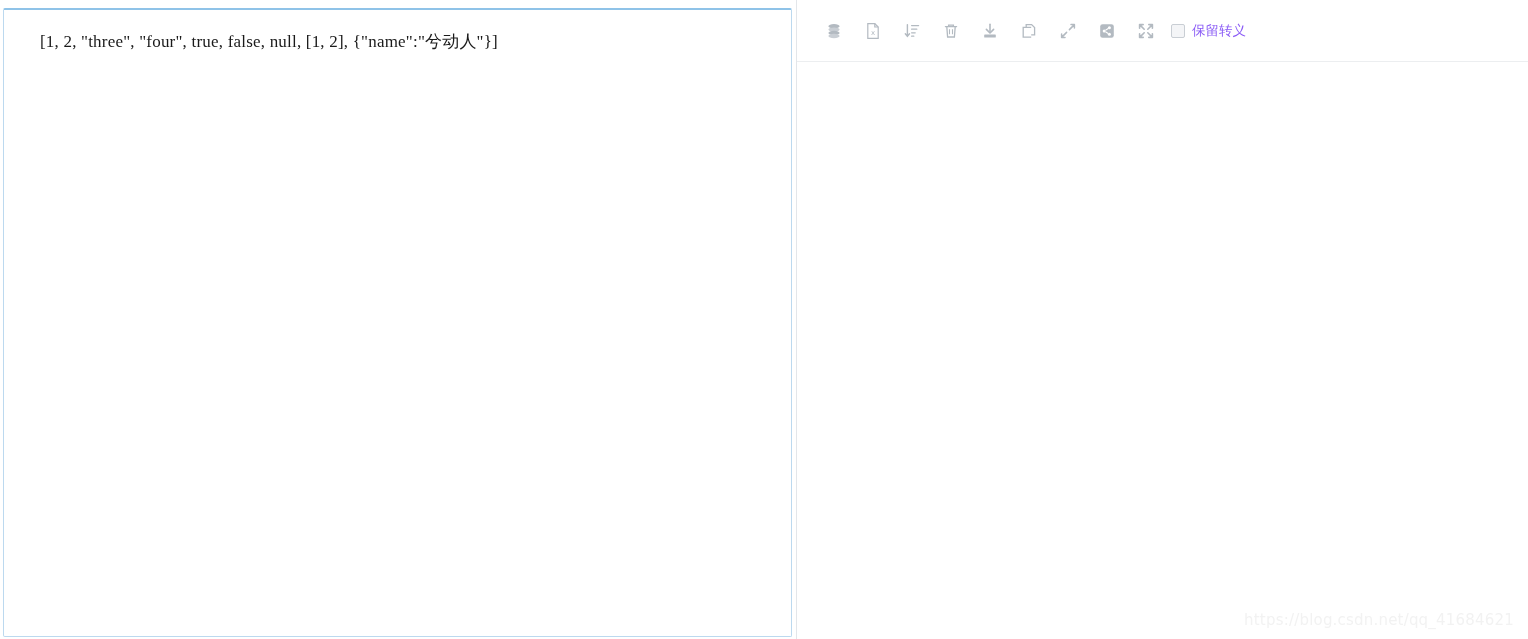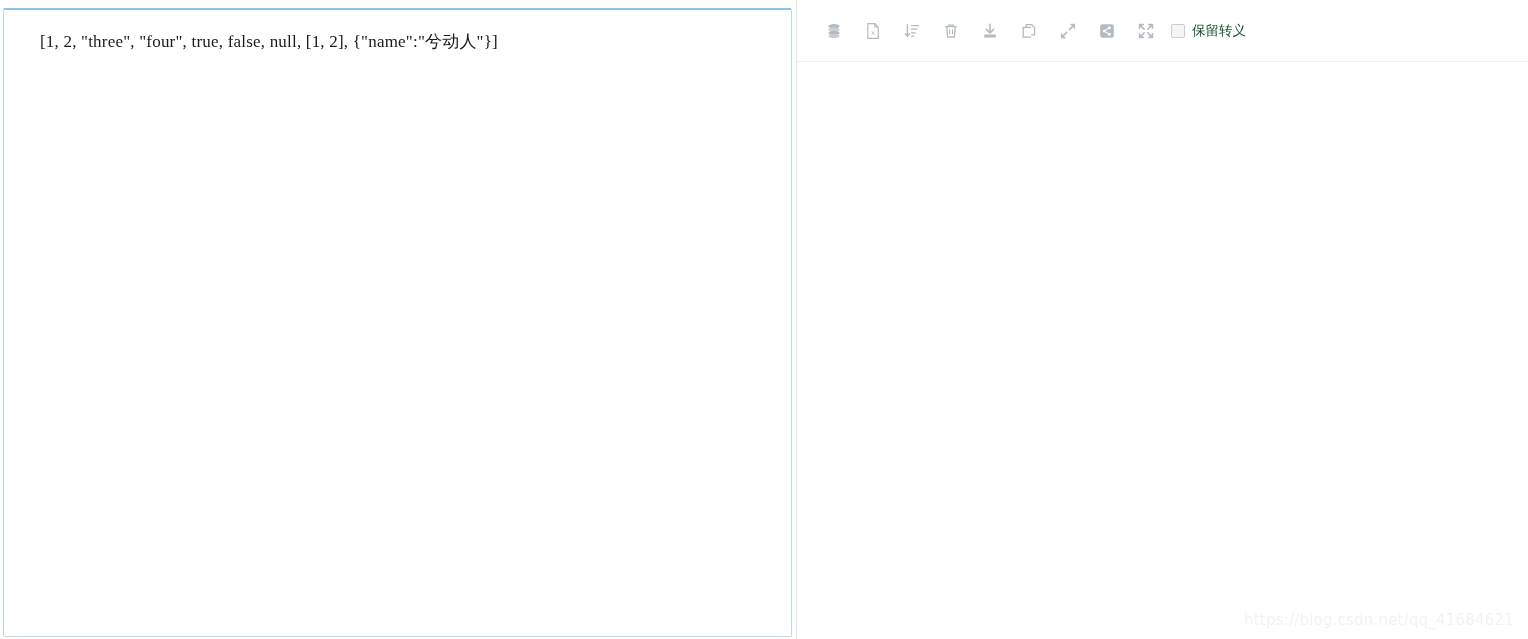--- a/index.html
+++ b/index.html
@@ -107,21 +107,21 @@
     box-sizing: border-box;
     border: 1px solid #c9ced4;
     border-radius: 2px;
     background: #f4f5f7;
     display: inline-block;
   }
   .ke-label {
     margin-left: 7px;
     font-family: "DejaVu Sans", "Liberation Sans", sans-serif;
     font-size: 13.5px;
-    color: #14532d;
+    color: #8b5cf6;
     line-height: 1;
   }
 
   
   .tree {
     position: absolute;
     left: 0;
     top: 62px;
     right: 0;
     bottom: 0;

